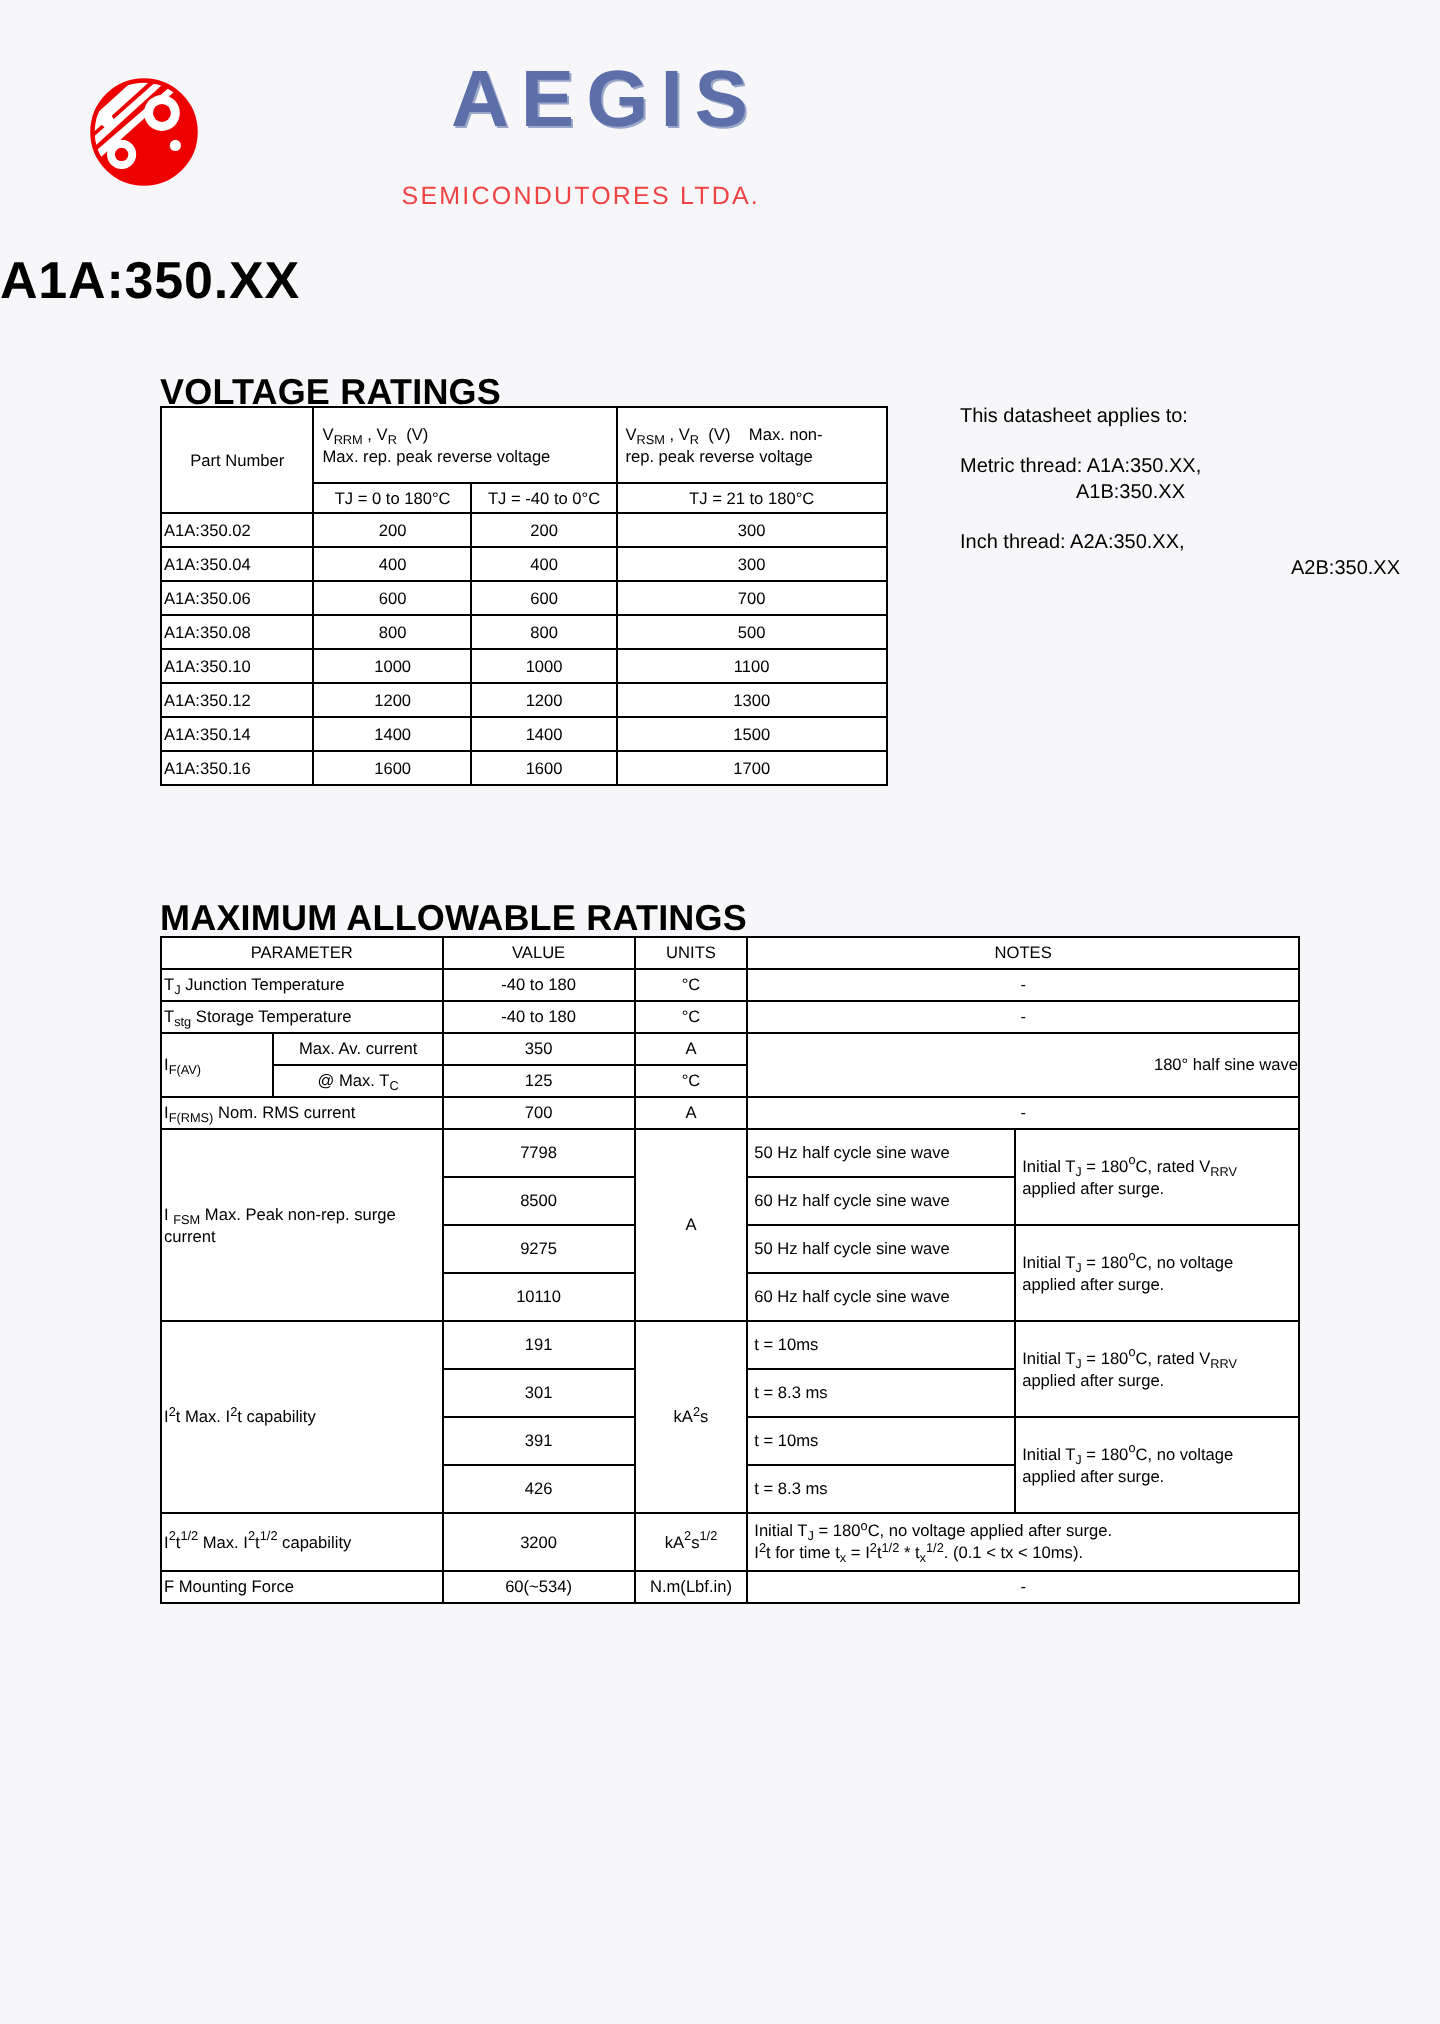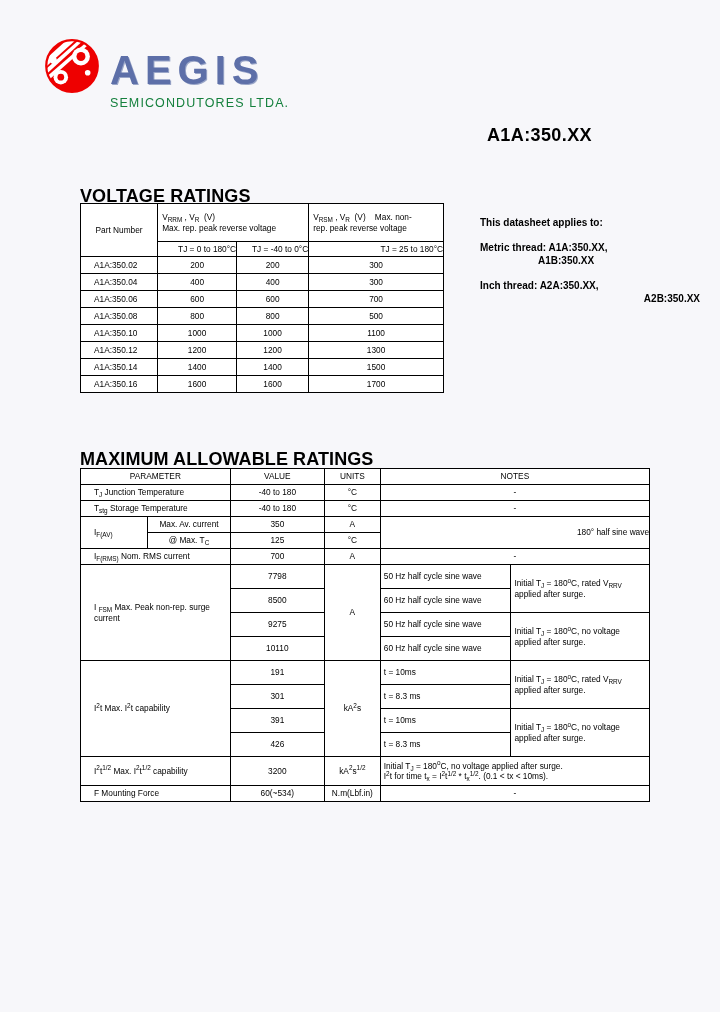--- a/index.html
+++ b/index.html
@@ -22,48 +22,48 @@
     left: 0; top: 0;
     width: 720px; height: 118px;
   }
   #logo-mark {
     position: absolute;
     left: 44px; top: 38px;
     width: 56px; height: 56px;
   }
   #brand-block {
     position: absolute;
-    left: 110px; top: 48px;
+    left: 110px; top: 28px;
     width: 270px;
-    text-align: left;
+    text-align: right;
   }
   #brand-wordmark {
     font-family: "Liberation Sans", sans-serif;
     font-size: 40px;
     font-weight: bold;
     letter-spacing: 6px;
     color: #5d6fa8;
     line-height: 44px;
     text-shadow: 1px 1px 0 #9aa6c8;
   }
   #brand-sub {
     font-size: 12.5px;
     letter-spacing: 1.1px;
-    color: #15803d;
+    color: #ef4444;
     line-height: 16px;
-    margin-top: 3px;
+    margin-top: 18px;
   }
 
   
   #part-title {
     position: absolute;
     left: 0; top: 125px;
     width: 592px;
-    text-align: right;
-    font-size: 18px;
+    text-align: left;
+    font-size: 26px;
     font-weight: bold;
     letter-spacing: 0.4px;
   }
 
   
   .section-heading {
     position: absolute;
     font-size: 18px;
     font-weight: bold;
     letter-spacing: 0.1px;
@@ -79,44 +79,44 @@
     background: #fff;
   }
   table.ds td, table.ds th {
     border: 1px solid #000;
     padding: 0;
     font-weight: normal;
     vertical-align: middle;
     text-align: center;
     line-height: 1.25;
   }
-  table.ds .lft { text-align: left; padding-left: 13px; }
+  table.ds .lft { text-align: left; padding-left: 1px; }
   sub { font-size: 6.4px; vertical-align: baseline; position: relative; top: 2px; }
   sup { font-size: 6.4px; vertical-align: baseline; position: relative; top: -3.5px; }
 
   
   #voltage-table {
     left: 80px; top: 203px;
     width: 364px;
   }
   #voltage-table td { height: 16px; }
-  #voltage-table td.hdr2 { height: 14px; text-align: right; }
+  #voltage-table td.hdr2 { height: 14px; }
   #voltage-table td.hdrbig { height: 33px; text-align: left; padding: 2px 4px; }
   #voltage-table .c0 { width: 70px; margin-left: 32px; }
   #voltage-table .c1 { width: 83px; }
   #voltage-table .c2 { width: 76px; }
   #voltage-table .c3 { width: 135px; }
 
   
   #applies-block {
     position: absolute;
-    left: 480px; top: 216px;
+    left: 480px; top: 202px;
     width: 220px;
     font-size: 10px;
-    font-weight: bold;
+    font-weight: normal;
     line-height: 13px;
   }
   #applies-block .gap { height: 12px; }
   #applies-block .indent { padding-left: 58px; }
   #applies-block .indent2 { padding-left: 52px; text-align: right; }
 
   
   #maxrat-table {
     left: 80px; top: 468px;
     width: 570px;
@@ -178,21 +178,21 @@
       <div>Max. rep. peak reverse voltage</div>
     </td>
     <td class="c3 hdrbig">
       <div>V<sub>RSM</sub> , V<sub>R</sub>&nbsp; (V)&nbsp;&nbsp;&nbsp; Max. non-</div>
       <div>rep. peak reverse voltage</div>
     </td>
   </tr>
   <tr>
     <td class="c1 hdr2">TJ = 0 to 180°C</td>
     <td class="c2 hdr2">TJ = -40 to 0°C</td>
-    <td class="hdr2">TJ = 25 to 180°C</td>
+    <td class="hdr2">TJ = 21 to 180°C</td>
   </tr>
 
   <tr>
     <td class="lft">A1A:350.02</td>
     <td>200</td>
     <td>200</td>
     <td>300</td>
   </tr>
   <tr>
     <td class="lft">A1A:350.04</td>

